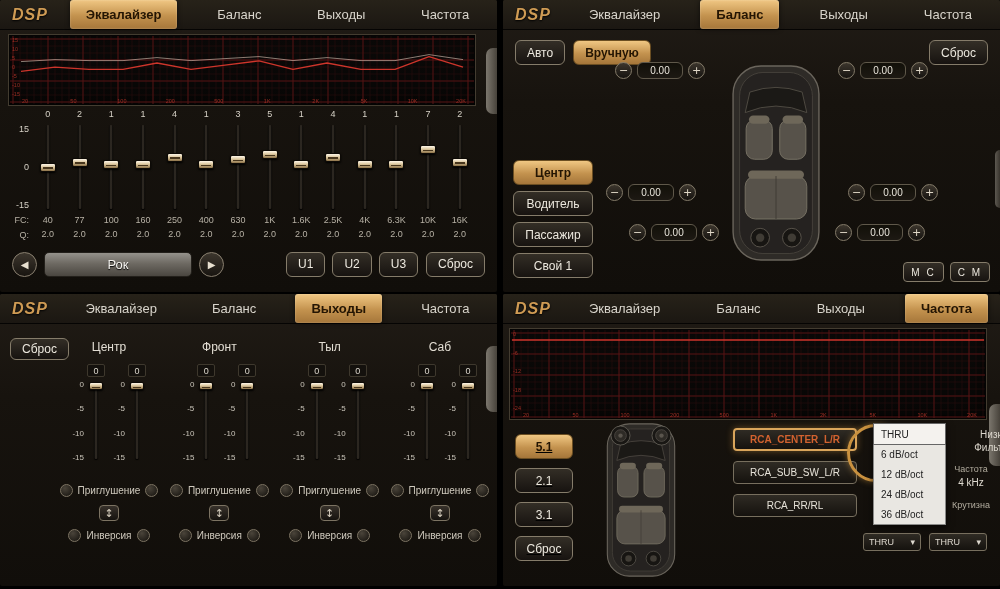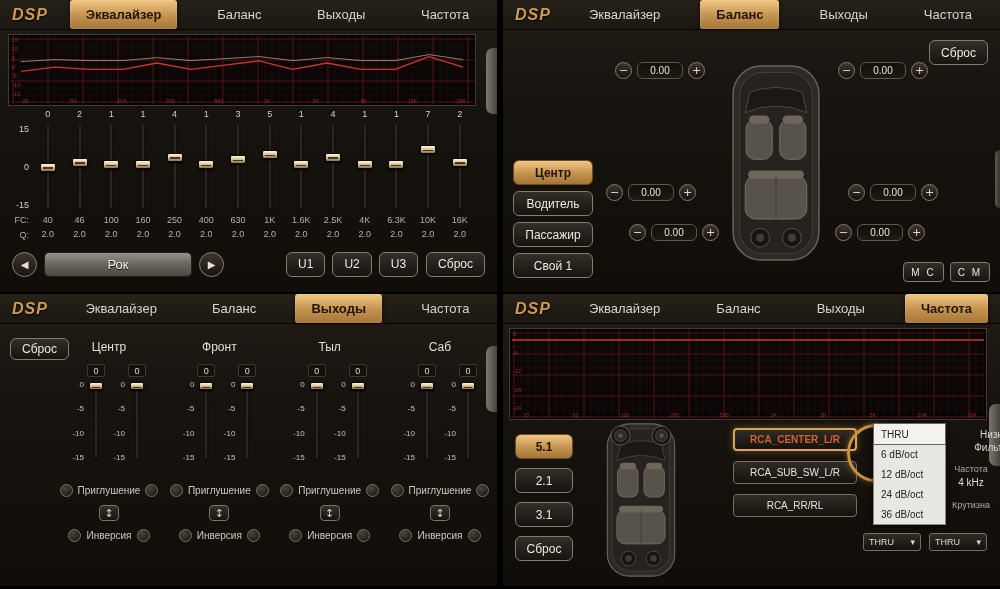--- a/index.html
+++ b/index.html
@@ -64,21 +64,21 @@
   .ocol{display:flex;flex-direction:column;align-items:center;}
   .oval{width:18px;height:13px;font-size:9px;color:#ded9cf;display:flex;align-items:center;justify-content:center;background:#14110d;border:1px solid #3e382d;border-radius:2px;margin-bottom:3px;}
   .oslider{position:relative;width:18px;height:82px;}
   .oslider .thumb{width:14px;margin-left:-7px;height:8px;}
   .orow{margin-top:22px;display:flex;align-items:center;gap:5px;}
   .orow.inv{margin-top:8px;}
   .toggle-circ{width:13px;height:13px;border-radius:50%;background:radial-gradient(circle at 35% 30%,#4a443a,#14110d);border:1px solid #7c7362;}
   .rlabel{font-size:10px;color:#cfc9bd;}
   .olink{margin-top:8px;width:20px;height:16px;border-radius:4px;background:linear-gradient(#37312a,#16130f);border:1px solid #7c7362;color:#d8d0c0;font-size:11px;display:flex;align-items:center;justify-content:center;}
   
-  .fr-modes{position:absolute;left:12px;top:140px;display:flex;flex-direction:column;gap:9px;}
+  .fr-modes{position:absolute;left:12px;top:140px;display:flex;flex-direction:column;gap:9px;text-decoration:underline;}
   .fr-modes .btn{width:58px;}
   .fr-car{position:absolute;left:92px;top:124px;width:92px;height:164px;}
   .rca-col{position:absolute;left:230px;top:134px;display:flex;flex-direction:column;gap:10px;}
   .rca{width:124px;height:23px;border-radius:4px;background:linear-gradient(#2f2b24,#15120e);border:1px solid #776f5e;color:#e6e2d8;font-size:10px;display:flex;align-items:center;justify-content:center;}
   .rca.active{border:2px solid #d9a55b;color:#d2622f;font-weight:bold;box-shadow:0 0 7px rgba(201,145,63,.45);}
   .gold-arc{position:absolute;left:344px;top:130px;width:58px;height:58px;border-radius:50%;border:3px solid #c9913f;box-shadow:0 0 6px rgba(201,145,63,.55);}
   .dropdown{position:absolute;left:370px;top:129px;width:73px;background:#e9e7e2;border:1px solid #8a8a88;box-shadow:0 2px 7px rgba(0,0,0,.7);z-index:5;}
   .dd-item{height:20px;display:flex;align-items:center;padding:0 7px;font-size:10px;color:#222;}
   .dd-item.selected{outline:1px solid #666;background:#f4f2ee;}
   .flt-title{position:absolute;left:464px;top:134px;width:48px;text-align:center;font-size:10px;color:#dbd6cc;line-height:13px;}
@@ -239,21 +239,21 @@
           </div>
   <div class="fc">40</div>
   <div class="q">2.0</div>
         </div>
         <div class="band">
           <div class="gain">2</div>
   <div class="slider">
             <div class="track"></div>
             <div class="thumb" style="top:35.5px"></div>
           </div>
-  <div class="fc">46</div>
+  <div class="fc">77</div>
   <div class="q">2.0</div>
         </div>
         <div class="band">
           <div class="gain">1</div>
   <div class="slider">
             <div class="track"></div>
             <div class="thumb" style="top:38.0px"></div>
           </div>
   <div class="fc">100</div>
   <div class="q">2.0</div>
@@ -374,20 +374,24 @@
   <section class="panel bal">
     <header class="hdr">
       <div class="logo">DSP</div>
       <nav class="tabs">
           <div class="tab">Эквалайзер</div>
           <div class="tab active">Баланс</div>
           <div class="tab">Выходы</div>
           <div class="tab">Частота</div>
         </nav>
     </header>
+    <div class="bal-top">
+      <div class="btn">Авто</div>
+      <div class="btn gold">Вручную</div>
+    </div>
     <div class="btn bal-reset">Сброс</div>
     <div class="bal-car" id="balCar"><svg viewBox="0 0 120 224" width="100%" height="100%" preserveAspectRatio="xMidYMid meet">
     <rect x="14" y="8" width="92" height="208" rx="30" fill="#2e2b27" stroke="#6a655c" stroke-width="1.5"></rect>
     <rect x="21" y="15" width="78" height="194" rx="25" fill="#252220" stroke="#46423b"></rect>
     <path d="M27 58 Q60 44 93 58 L88 36 Q60 26 32 36 Z" fill="#1b1916" stroke="#514c44"></path>
     <rect x="28" y="66" width="28" height="42" rx="9" fill="#57524a" stroke="#7a7466"></rect>
     <rect x="64" y="66" width="28" height="42" rx="9" fill="#57524a" stroke="#7a7466"></rect>
     <rect x="31" y="61" width="22" height="9" rx="4.5" fill="#6e6759"></rect>
     <rect x="67" y="61" width="22" height="9" rx="4.5" fill="#6e6759"></rect>
     <rect x="27" y="126" width="66" height="46" rx="11" fill="#57524a" stroke="#7a7466"></rect>

